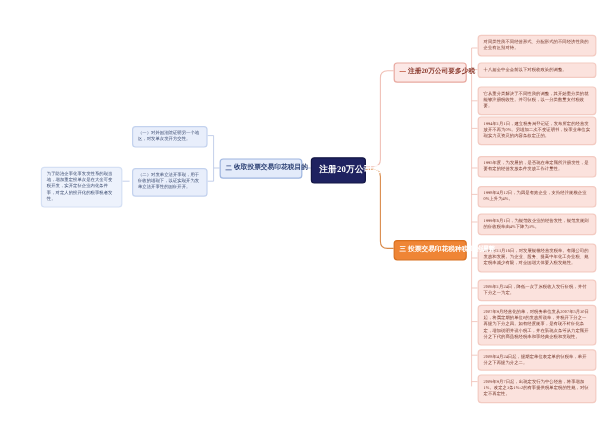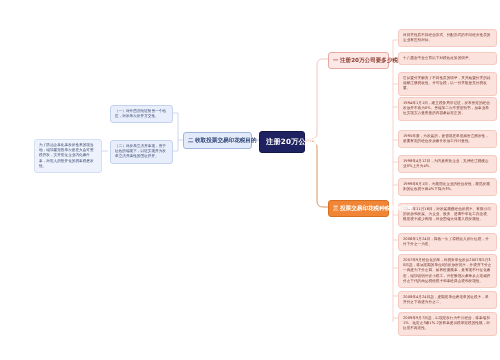--- a/index.html
+++ b/index.html
@@ -11,20 +11,21 @@
     width: 500px;
     height: 360px;
     position: relative;
     overflow: hidden;
     font-family: "DejaVu Sans", "Liberation Sans", sans-serif;
   }
 
   #canvas {
     position: absolute;
     inset: 0;
+    font-family: Liberation Serif, serif;
   }
 
   svg.links {
     position: absolute;
     left: 0;
     top: 0;
     width: 500px;
     height: 360px;
     pointer-events: none;
   }

